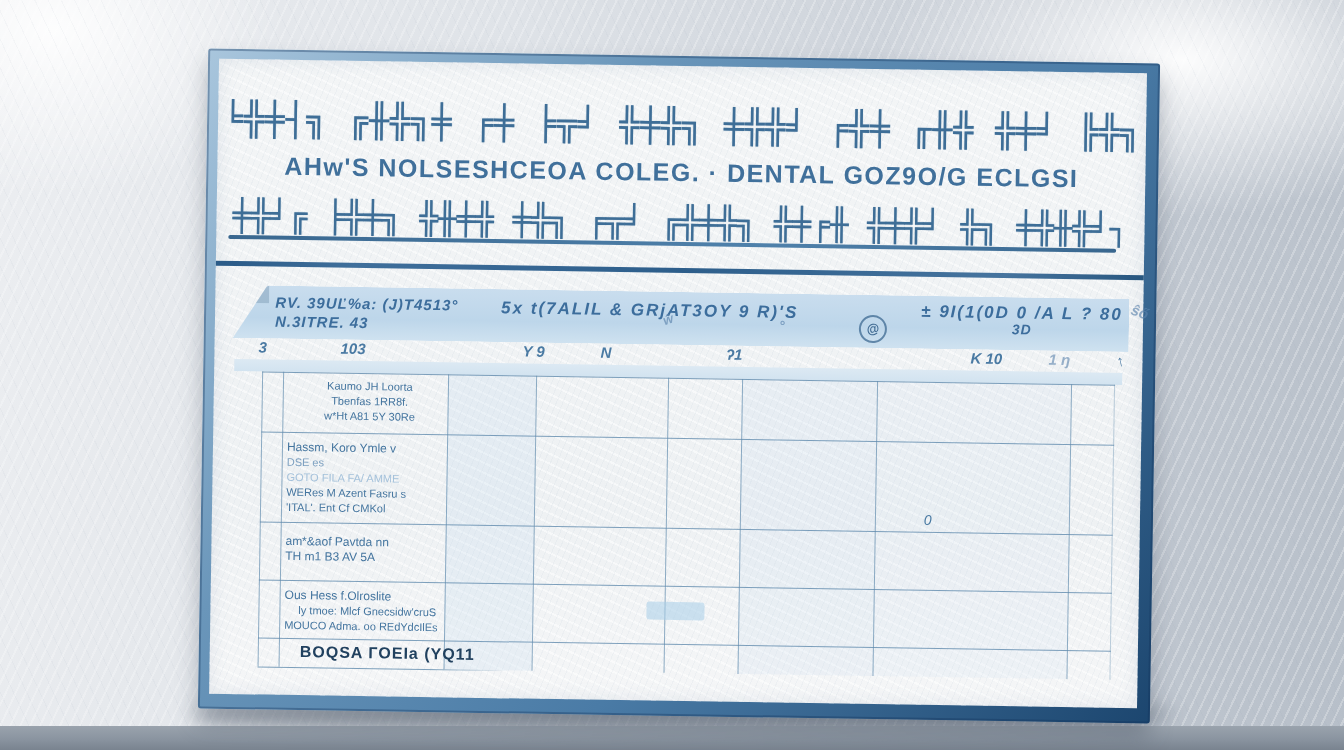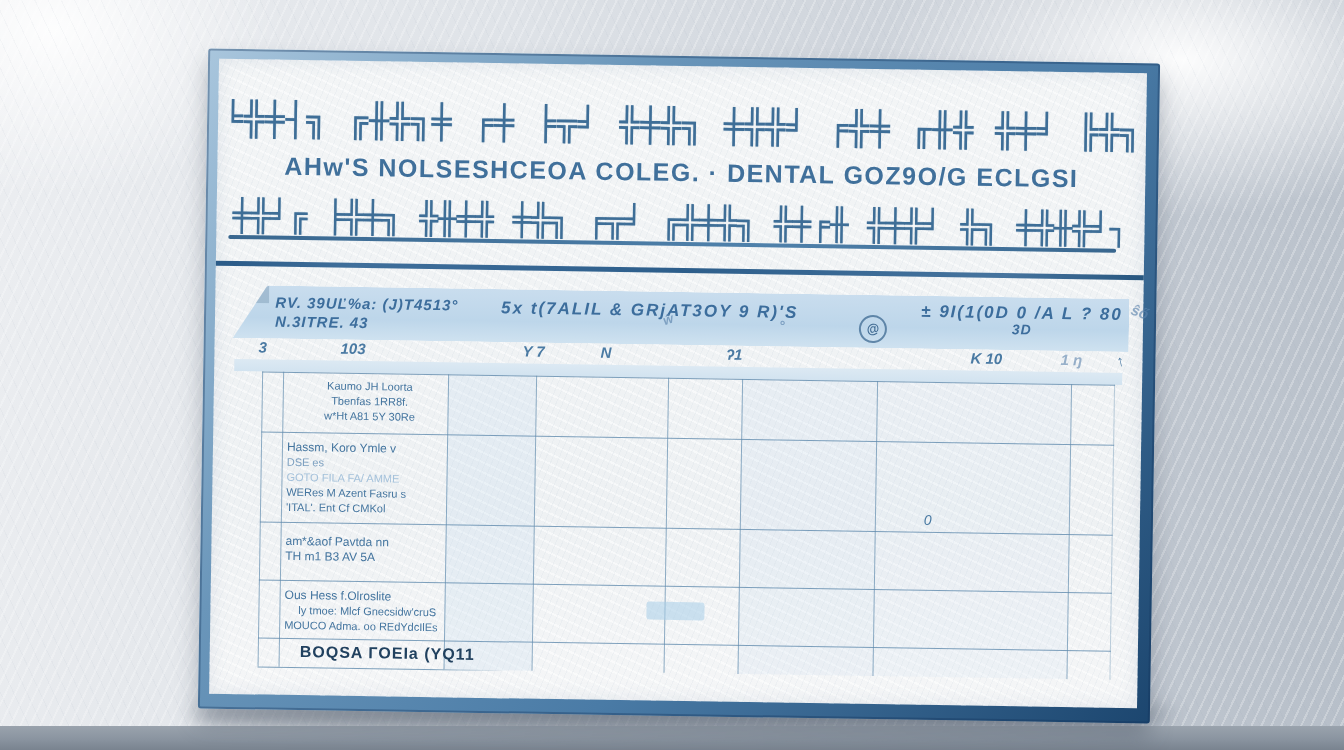--- a/index.html
+++ b/index.html
@@ -131,25 +131,25 @@
       </div>
       <div class="stamp">@</div>
       <span class="scribble" style="left:430px;top:20px;font-size:13px;transform:rotate(-20deg);">ŵ</span>
       <span class="scribble" style="left:546px;top:24px;font-size:14px;">°</span>
     </div>
     <span class="scribble" style="left:916px;top:230px;font-size:15px;transform:rotate(18deg);position:absolute;">ŝő</span>
 
     <div class="subhead">
       <span style="left:44px;">3</span>
       <span style="left:126px;">103</span>
-      <span style="left:308px;">Y 7</span>
+      <span style="left:308px;">Y 9</span>
       <span style="left:386px;">N</span>
       <span style="left:512px;">ʔ1</span>
       <span style="left:756px;">K 10</span>
-      <span style="left:834px;color:rgba(90,130,172,.6);margin-left:12px;">1 ŋ</span>
+      <span style="left:834px;color:rgba(90,130,172,.6);">1 ŋ</span>
       <span style="left:902px;" class="arrow">↑</span>
     </div>
 
     <div class="lightstrip"></div>
 
     <div class="grid">
 
       <div class="tint" style="left:186px;width:88px;"></div>
       <div class="tint" style="left:480px;width:135px;background:rgba(196,218,238,.18);"></div>
       <div class="tint" style="left:615px;width:194px;background:rgba(196,218,238,.14);"></div>

